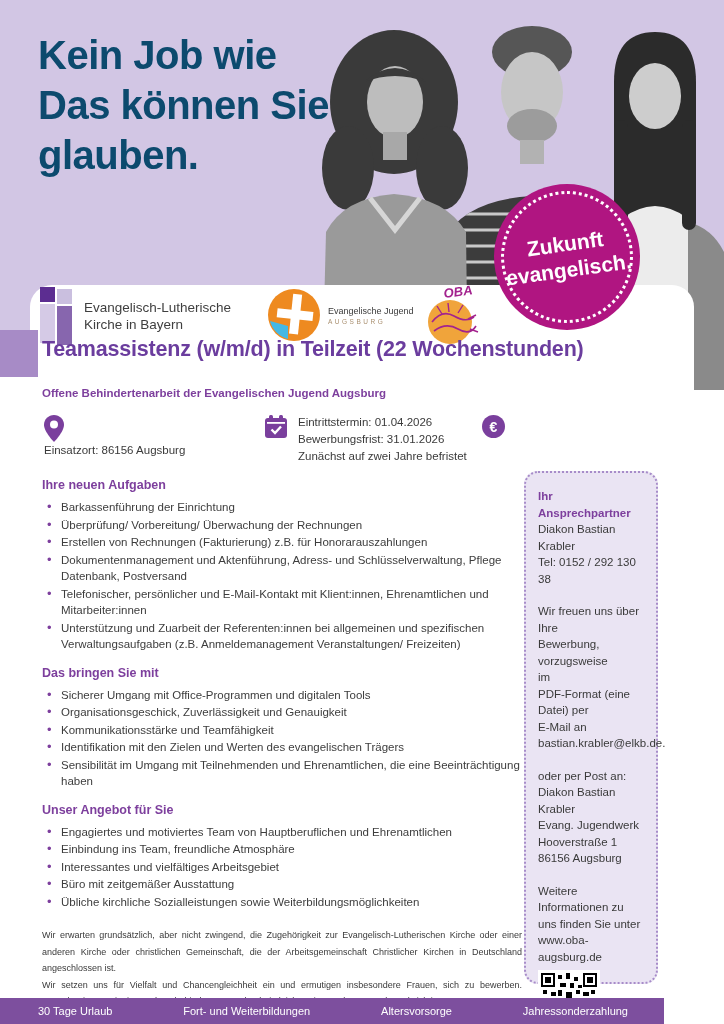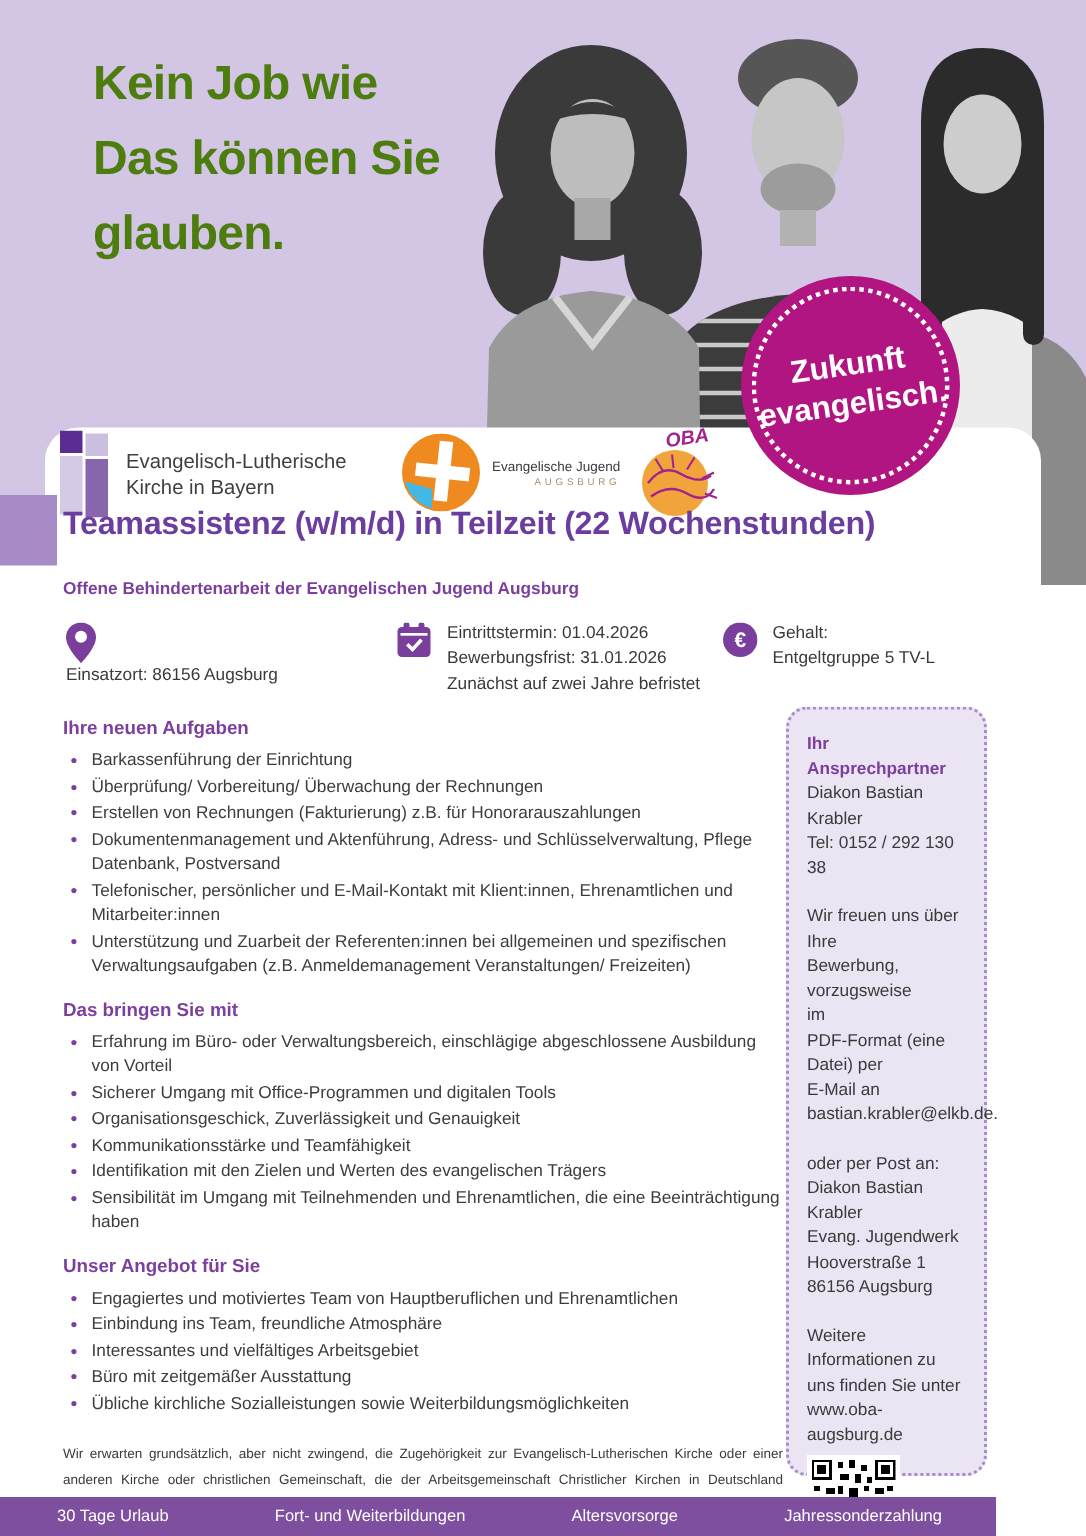--- a/index.html
+++ b/index.html
@@ -1,42 +1,42 @@
 <!DOCTYPE html>
 <html><head>
 <meta charset="utf-8">
 <style>
   * { box-sizing: border-box; margin: 0; padding: 0; }
   body { font-family: "Liberation Sans", sans-serif; background:#fff; }
   .page { position:relative; width:724px; height:1024px; overflow:hidden; background:#fff; }
 
   
   .header-bg { position:absolute; left:0; top:0; width:724px; height:330px; background:#d2c6e4; }
-  .headline { position:absolute; left:38px; top:30px; font-size:32px; font-weight:bold;
-              color:#4d7c0f; line-height:50px; letter-spacing:-0.5px; z-index:2;margin-left:24px; }
+  .headline { position:absolute; left:38px; top:30px; font-size:40px; font-weight:bold;
+              color:#0c4a6e; line-height:50px; letter-spacing:-0.5px; z-index:2; }
   .photo { position:absolute; left:264px; top:0; width:460px; height:390px; z-index:1; }
   .accent-band { position:absolute; left:0; top:330px; width:38px; height:47px; background:#a78bc6; z-index:3; }
 
   .badge { position:absolute; left:494px; top:184px; width:146px; height:146px; border-radius:50%;
            background:#b01581; z-index:5; }
   .badge::before { content:""; position:absolute; inset:7px; border-radius:50%;
                    border:3px dotted #ffffff; }
   .badge-text { position:absolute; inset:0; display:flex; flex-direction:column; align-items:center;
                 justify-content:center; transform:rotate(-8deg); color:#fff; font-weight:bold;
                 font-size:21px; line-height:26px; }
 
   
   .card { position:absolute; left:30px; top:285px; width:664px; height:706px; background:#fff;
           border-radius:22px; z-index:2; }
 
   
   .logo-elkb { position:absolute; left:10px; top:2px; display:flex; align-items:center; }
   .elkb-text { margin-left:10px; font-size:13.5px; color:#3f3f3f; line-height:17px; }
   .logo-ej { position:absolute; left:238px; top:4px; display:flex; align-items:center; }
-  .ej-text { margin-left:8px;text-align:right; }
+  .ej-text { margin-left:8px; }
   .ej-name { font-size:9px; color:#3b3b3b; }
   .ej-city { font-size:6.5px; color:#a98f6f; letter-spacing:2.5px; margin-top:2px; }
   .logo-oba { position:absolute; left:392px; top:0px; }
 
   .job-title { position:absolute; left:12px; top:52px; width:640px; font-size:21.5px;
                font-weight:bold; color:#6b3d9e; letter-spacing:-0.2px; }
   .job-subtitle { position:absolute; left:12px; top:102px; font-size:11.5px; font-weight:bold; color:#7d3f9d; }
 
   
   .fact { position:absolute; display:flex; }
@@ -199,44 +199,39 @@
         <div>Bewerbungsfrist: 31.01.2026</div>
         <div>Zunächst auf zwei Jahre befristet</div>
       </div>
     </div>
 
     <div class="fact fact-pay">
       <svg class="fact-icon" width="23" height="23" viewBox="0 0 23 23">
         <circle cx="11.5" cy="11.5" r="11.5" fill="#7a3f9d"></circle>
         <text x="11.5" y="16.5" text-anchor="middle" font-size="14" font-weight="bold" fill="#ffffff">€</text>
       </svg>
-      <div class="fact-text">
-        <div>Gehalt:</div>
-        <div>Entgeltgruppe 5 TV-L</div>
-      </div>
     </div>
 
     <div class="left-col">
 
       <div class="sec">
         <div class="sec-heading">Ihre neuen Aufgaben</div>
         <ul>
           <li>Barkassenführung der Einrichtung</li>
           <li>Überprüfung/ Vorbereitung/ Überwachung der Rechnungen</li>
           <li>Erstellen von Rechnungen (Fakturierung) z.B. für Honorarauszahlungen</li>
           <li>Dokumentenmanagement und Aktenführung, Adress- und Schlüsselverwaltung, Pflege Datenbank, Postversand</li>
           <li>Telefonischer, persönlicher und E-Mail-Kontakt mit Klient:innen, Ehrenamtlichen und Mitarbeiter:innen</li>
           <li>Unterstützung und Zuarbeit der Referenten:innen bei allgemeinen und spezifischen Verwaltungsaufgaben (z.B. Anmeldemanagement Veranstaltungen/ Freizeiten)</li>
         </ul>
       </div>
 
       <div class="sec">
         <div class="sec-heading">Das bringen Sie mit</div>
         <ul>
-          <li>Erfahrung im Büro- oder Verwaltungsbereich, einschlägige abgeschlossene Ausbildung von Vorteil</li>
           <li>Sicherer Umgang mit Office-Programmen und digitalen Tools</li>
           <li>Organisationsgeschick, Zuverlässigkeit und Genauigkeit</li>
           <li>Kommunikationsstärke und Teamfähigkeit</li>
           <li>Identifikation mit den Zielen und Werten des evangelischen Trägers</li>
           <li>Sensibilität im Umgang mit Teilnehmenden und Ehrenamtlichen, die eine Beeinträchtigung haben</li>
         </ul>
       </div>
 
       <div class="sec">
         <div class="sec-heading">Unser Angebot für Sie</div>

